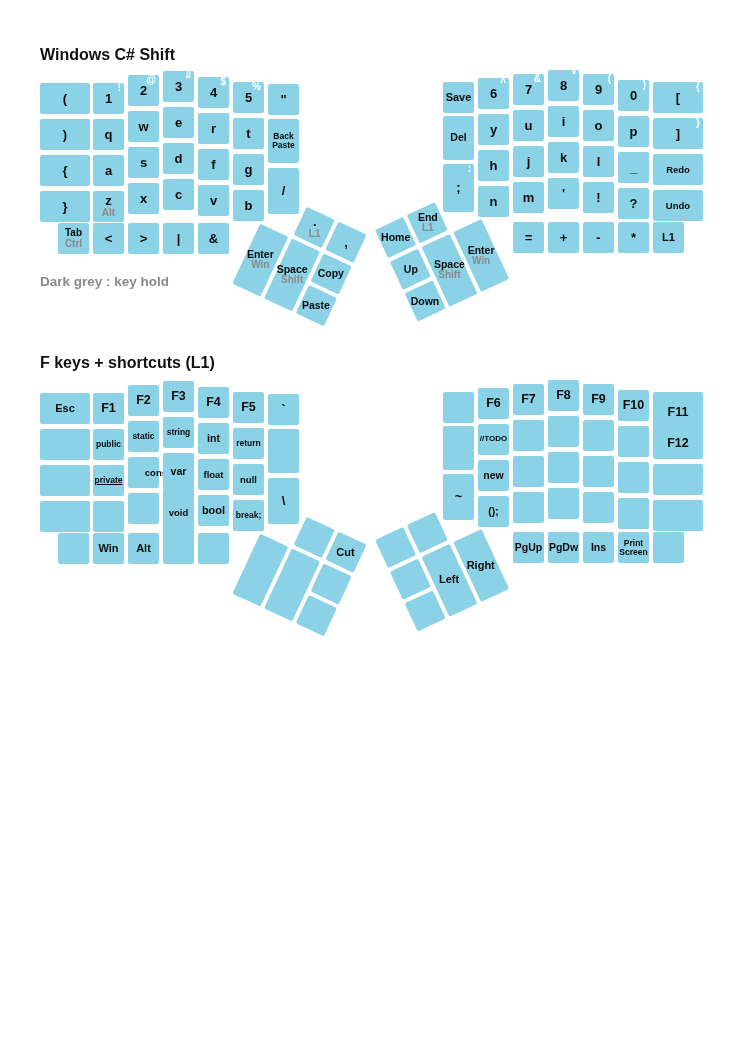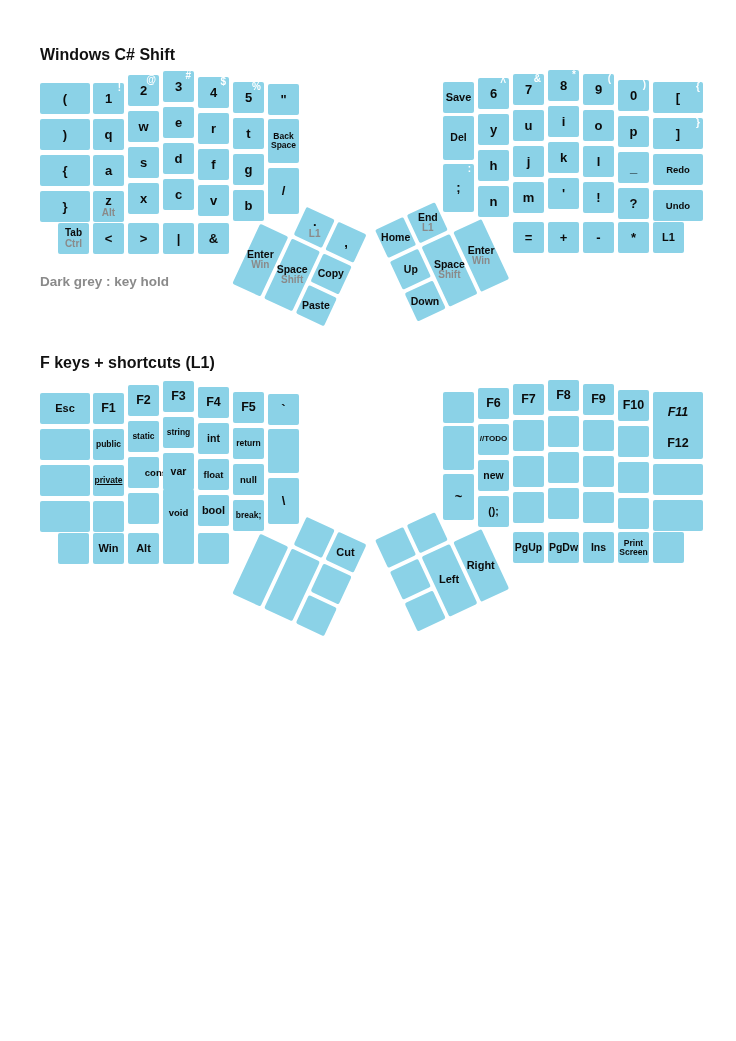--- a/index.html
+++ b/index.html
@@ -153,21 +153,21 @@
           <span class="klabel" style="font-size: 13px;">b</span>
         </div>
       </div>
       <div class="key" style="left: 268px; top: 84px; width: 31px; height: 31px;">
         <div class="kin">
           <span class="klabel" style="font-size: 13px;">"</span>
         </div>
       </div>
       <div class="key" style="left: 268px; top: 119px; width: 31px; height: 44px;">
         <div class="kin">
-          <span class="klabel" style="font-size: 8.5px;">Back Space</span>
+          <span class="klabel" style="font-size: 8.5px;">Back Paste</span>
         </div>
       </div>
       <div class="key" style="left: 268px; top: 168px; width: 31px; height: 46px;">
         <div class="kin">
           <span class="klabel" style="font-size: 13px;">/</span>
         </div>
       </div>
       <div class="key" style="left: 58px; top: 223px; width: 31px; height: 31px;">
         <div class="kin">
           <span class="klabel" style="font-size: 10px;">Tab</span>
@@ -654,21 +654,21 @@
       </div>
       <div class="key" style="left: 618px; top: 426px; width: 31px; height: 31px;">
         <div class="kin"></div>
       </div>
       <div class="key" style="left: 618px; top: 462px; width: 31px; height: 31px;">
         <div class="kin"></div>
       </div>
       <div class="key" style="left: 618px; top: 498px; width: 31px; height: 31px;">
         <div class="kin"></div>
       </div>
-      <div class="key" style="left: 653px; top: 392px; width: 50px; height: 41px; font-style: italic;">
+      <div class="key" style="left: 653px; top: 392px; width: 50px; height: 41px;">
         <div class="kin">
           <span class="klabel" style="font-size: 12.5px;">F11</span>
         </div>
       </div>
       <div class="key" style="left: 653px; top: 428px; width: 50px; height: 31px;">
         <div class="kin">
           <span class="klabel" style="font-size: 12.5px;">F12</span>
         </div>
       </div>
       <div class="key" style="left: 653px; top: 464px; width: 50px; height: 31px;">

